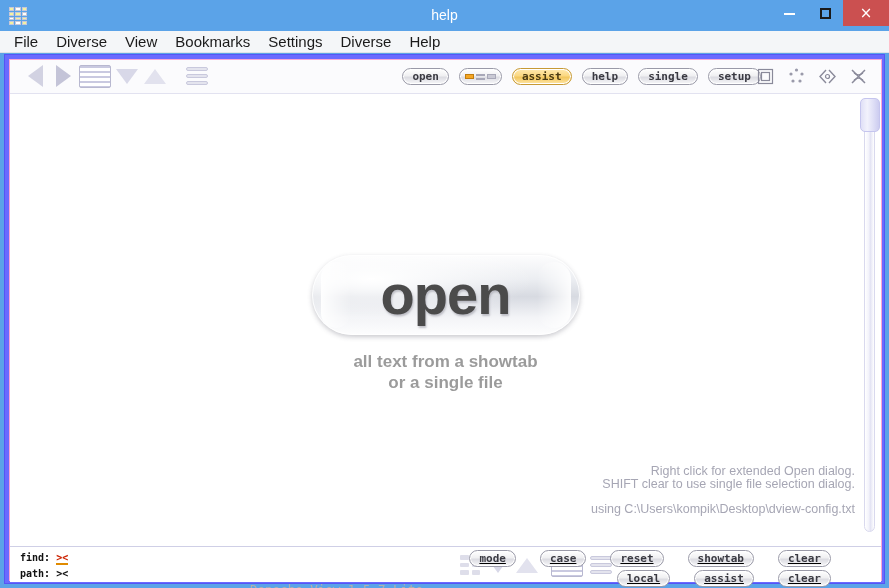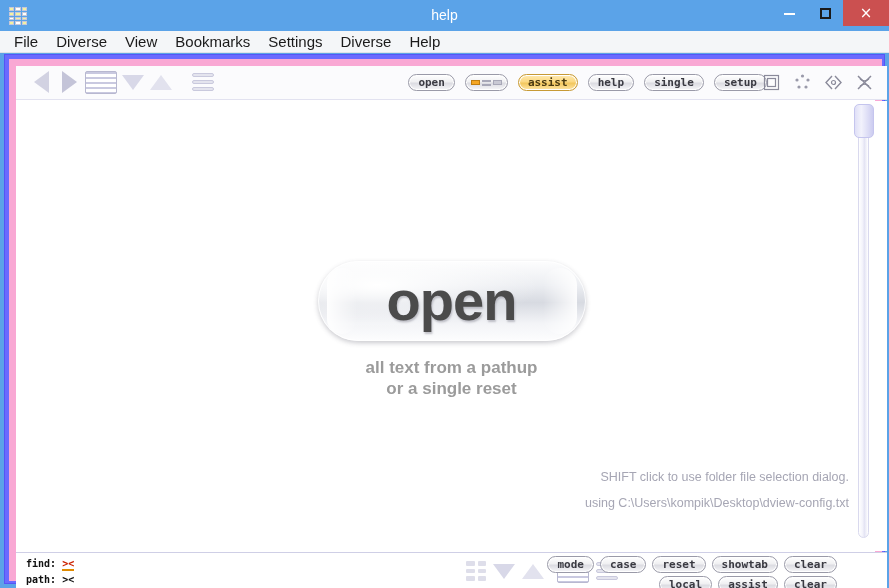--- a/index.html
+++ b/index.html
@@ -49,21 +49,21 @@
   .menuitem:first-child { padding-left: 5px; }
 
   
   .frame-outer {
     position: absolute; left: 4px; top: 54px; width: 881px; height: 530px;
     background: #6a6aff;
     border: 1px solid #5555f5;
   }
   .frame-inner {
     position: absolute; left: 4px; top: 4px; width: 873px; height: 522px;
-    background: #ffffff; border: 7px solid #f9a8d4;
+    background: #ffffff; border: 1px solid #f9a8d4;
   }
 
   
   .toolbar {
     position: absolute; left: 0; top: 0; width: 871px; height: 34px;
     background: #fbfbfd; border-bottom: 1px solid #e2e2f0;
   }
   .tb-icons { position: absolute; left: 12px; top: 2px; display: flex; align-items: center; gap: 2px; }
   .tb-ico { width: 26px; height: 28px; display: flex; align-items: center; justify-content: center; cursor: default; }
   .tb-ico.wide { width: 34px; }
@@ -199,21 +199,21 @@
   .version-block {
     position: absolute; left: 240px; top: 3px;
     font-family: "DejaVu Sans Mono", monospace; font-size: 12.5px;
     color: #b0b0b0; line-height: 16px; white-space: pre;
   }
 
   .sb-icons { position: absolute; left: 450px; top: 5px; display: flex; align-items: center; gap: 7px; }
   .sb-ico { display: flex; align-items: center; justify-content: center; height: 26px; cursor: default; }
 
   .sb-buttons { position: absolute; right: 50px; top: 3px; text-align: right; }
-  .sb-row { display: flex; justify-content: flex-end; gap: 6px; margin-bottom: 3px; }
+  .sb-row { display: flex; justify-content: flex-end; gap: 24px; margin-bottom: 3px; text-decoration: underline; }
 </style>
 </head>
 <body>
 
 <div id="app">
 
   <div class="titlebar">
     <div class="app-icon">
       <i></i>
         <i class="w"></i>
@@ -324,28 +324,29 @@
         </div>
       </div>
 
       <div class="content">
 
         <div class="open-wrap">
           <div class="open-pill">
             <div class="open-label">open</div>
           </div>
           <div class="open-sub">
-            <div>all text from a pathup</div>
-            <div>or a single reset</div>
+            <div>all text from a showtab</div>
+            <div>or a single file</div>
           </div>
         </div>
       </div>
 
       <div class="hints">
-        <div>SHIFT click to use folder file selection dialog.</div>
+        <div>Right click for extended Open dialog.</div>
+        <div>SHIFT clear to use single file selection dialog.</div>
         <div class="sp"></div>
         <div>using C:\Users\kompik\Desktop\dview-config.txt</div>
       </div>
       <div class="reloaded">config file reloaded</div>
       <div class="grip"></div>
 
       <div class="scrollbar">
         <div class="sb-track"></div>
         <div class="sb-thumb"></div>
       </div>

